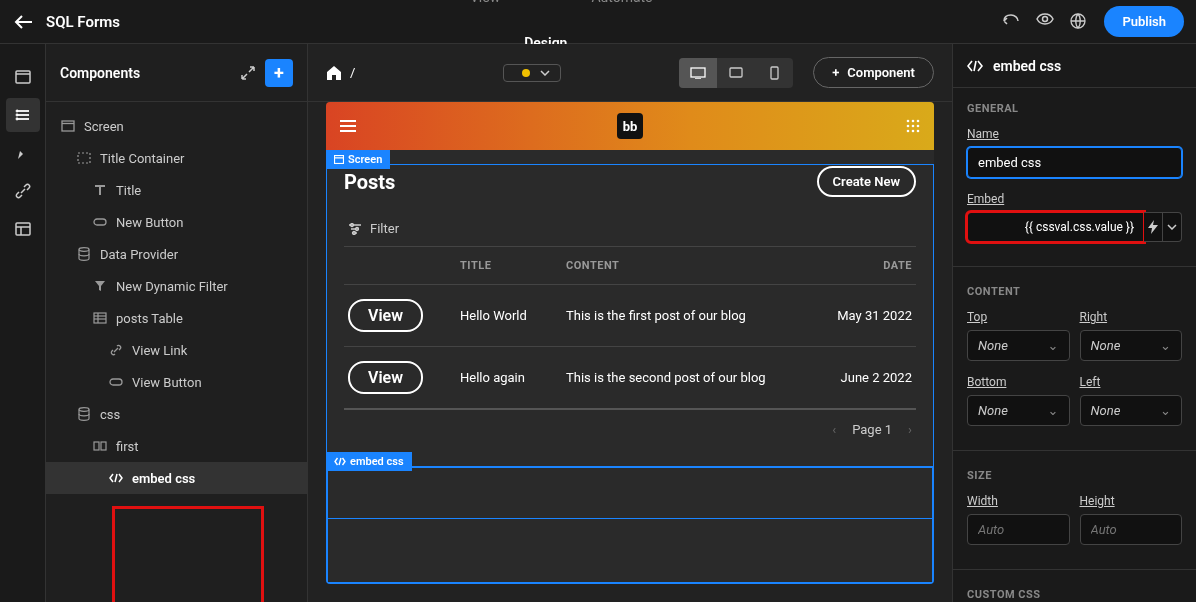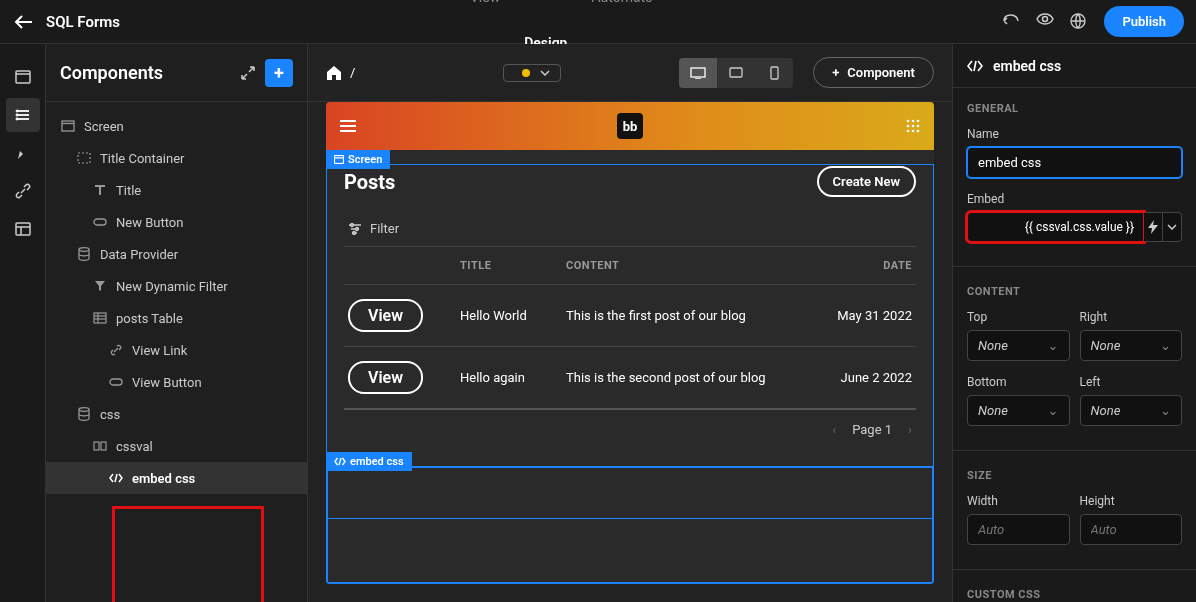--- a/index.html
+++ b/index.html
@@ -20,21 +20,21 @@
 .layout { display: flex; height: 558px; }
 
 
 .left-rail { width: 46px; background: #1a1a1a; border-right: 1px solid #333; display: flex; flex-direction: column; align-items: center; padding-top: 16px; gap: 4px; }
 .rail-btn { width: 34px; height: 34px; display: flex; align-items: center; justify-content: center; border-radius: 4px; cursor: pointer; color: #ccc; }
 .rail-btn.active { background: #333; }
 
 
 .components-panel { width: 262px; background: #1f1f1f; border-right: 1px solid #333; display: flex; flex-direction: column; }
 .components-header { height: 58px; display: flex; align-items: center; justify-content: space-between; padding: 0 14px; border-bottom: 1px solid #333; }
-.components-header span { font-weight: 600; font-size: 18px; }
+.components-header span { font-weight: 600; font-size: 14px; }
 .expand-icon { color: #ccc; cursor: pointer; margin-left: auto; margin-right: 10px;}
 .add-btn { width: 28px; height: 28px; background: #1a84ff; border-radius: 4px; display: flex; align-items: center; justify-content: center; cursor: pointer; font-size: 18px; font-weight: bold; }
 .tree { padding: 8px 0; overflow-y: auto; flex: 1; }
 .tree-item { display: flex; align-items: center; height: 32px; padding-left: 14px; cursor: pointer; color: #ccc; font-size: 13px; gap: 8px; }
 .tree-item.indent1 { padding-left: 30px; }
 .tree-item.indent2 { padding-left: 46px; }
 .tree-item.indent3 { padding-left: 62px; }
 .tree-item.selected { background: #333; color: #fff; font-weight: 600; }
 .tree-icon { width: 16px; height: 16px; display: flex; align-items: center; justify-content: center; flex-shrink: 0; color: #888; }
 .highlight-box { position: absolute; border: 3px solid #e01010; pointer-events: none; }
@@ -74,21 +74,21 @@
 .view-btn { border: 2px solid #fff; border-radius: 16px; padding: 5px 18px; font-weight: 600; cursor: pointer; font-size: 16px; display:inline-block;}
 .pagination { display: flex; justify-content: flex-end; align-items: center; gap: 16px; padding: 12px 4px; color: #ccc; font-size: 13px; border-top: 2px solid #555;}
 .page-arrow { color: #666; cursor: pointer; }
 
 
 .right-panel { width: 244px; background: #1a1a1a; border-left: 1px solid #333; padding: 0; overflow-y: auto; }
 .rp-header { height: 44px; display: flex; align-items: center; gap: 10px; padding: 0 14px; font-weight: 600; font-size: 14px; border-bottom: 1px solid #333;}
 .rp-section { padding: 14px 14px 6px; }
 .rp-section-title { font-size: 11px; font-weight: 700; color: #888; letter-spacing: 0.5px; margin-bottom: 12px; }
 .rp-field { margin-bottom: 14px; }
-.rp-label { font-size: 12px; color: #ccc; margin-bottom: 6px; display: block; }
+.rp-label { font-size: 12px; color: #ccc; margin-bottom: 6px; display: block; text-decoration: underline; }
 .rp-input { width: 100%; background: #111; border: 1px solid #444; border-radius: 4px; padding: 7px 10px; color: #fff; font-size: 13px; }
 .rp-input.focused { border-color: #1a84ff; box-shadow: 0 0 0 1px #1a84ff; }
 .embed-row { display: flex; gap: 0; }
 .embed-input { flex: 1; background: #111; border: 1px solid #444; border-radius: 4px 0 0 4px; padding: 7px 10px; color: #fff; font-size: 12px; border-right: none;}
 .embed-input.hl { outline: 3px solid #e01010; outline-offset: -1px; text-align: right; }
 .embed-btn { width: 32px; background: #111; border: 1px solid #444; border-left: none; display:flex; align-items:center; justify-content:center; cursor:pointer; color:#ccc;}
 .embed-btn:last-child { border-radius: 0 4px 4px 0; }
 .rp-row2 { display: flex; gap: 10px; }
 .rp-row2 .rp-field { flex: 1; }
 .rp-select { width: 100%; background: #111; border: 1px solid #444; border-radius: 4px; padding: 7px 10px; color: #ccc; font-size: 13px; display:flex; justify-content:space-between; align-items:center; font-style: italic; cursor:pointer;}
@@ -271,21 +271,21 @@
           </span>
           <span>css</span>
         </div>
       <div class="tree-item indent2">
           <span class="tree-icon">
             <svg width="14" height="10" viewBox="0 0 14 10" fill="none" stroke="#999" stroke-width="1.2">
               <rect x="1" y="1" width="5" height="8"></rect>
               <rect x="8" y="1" width="5" height="8"></rect>
             </svg>
           </span>
-          <span>cssval</span>
+          <span>first</span>
         </div>
       <div class="tree-item indent3 selected">
           <span class="tree-icon">
             <svg width="14" height="10" viewBox="0 0 14 10" fill="none" stroke="#fff" stroke-width="1.5">
               <path d="M4 1 L1 5 L4 9 M10 1 L13 5 L10 9 M8 1 L6 9"></path>
             </svg>
           </span>
           <span>embed css</span>
         </div>
     </div>

